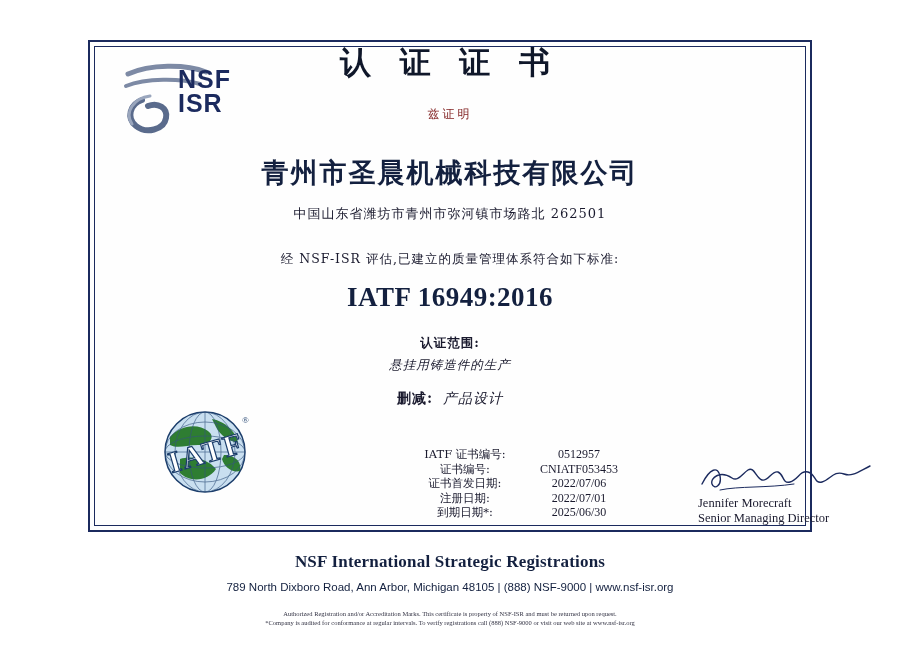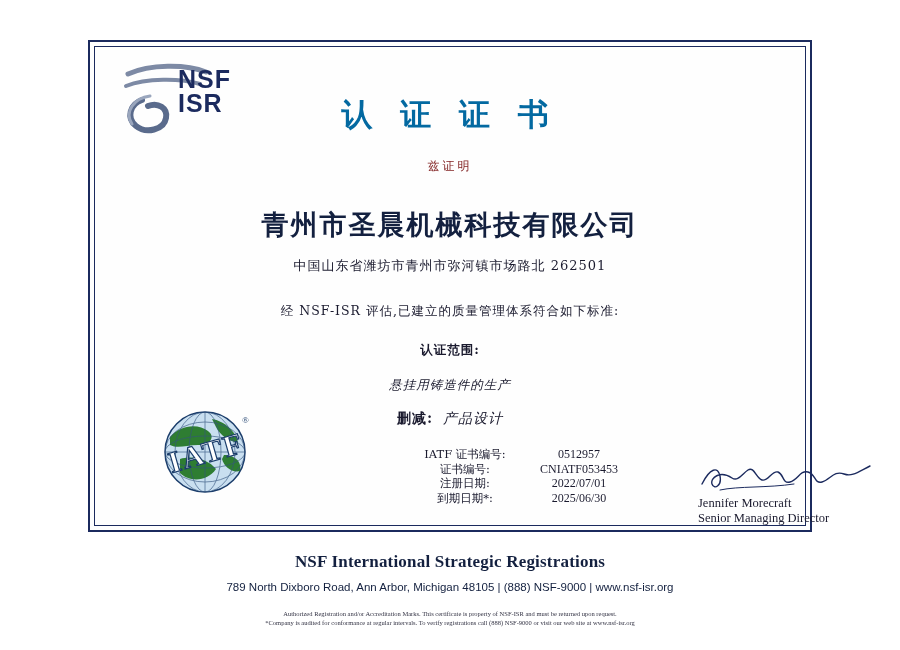--- a/index.html
+++ b/index.html
@@ -63,26 +63,25 @@
   
   .content {
     position: absolute;
     left: 0;
     top: 0;
     width: 100%;
     text-align: center;
   }
 
   .title-cn {
-    margin-top: 52px;
     font-size: 31px;
     letter-spacing: 10px;
     font-weight: 700;
-    color: #0369a1;
-    font-family: Liberation Serif, serif;
+    color: #0f172a;
+    font-family: Liberation Sans, sans-serif;
   }
   .subtitle-cn {
     margin-top: 22px;
     font-size: 12px;
     letter-spacing: 3px;
     color: #7f1d1d;
     font-family: "DejaVu Serif", "Liberation Serif", serif;
   }
   .company-cn {
     margin-top: 32px;
@@ -115,21 +114,21 @@
     font-family: "Liberation Serif", serif;
   }
   .scope-label {
     margin-top: 22px;
     font-size: 12.5px;
     font-weight: 700;
     letter-spacing: 1px;
     font-family: "DejaVu Serif", "Liberation Serif", serif;
   }
   .scope-value {
-    margin-top: 18px;
+    margin-top: 5px;
     font-size: 12.5px;
     font-style: italic;
     letter-spacing: 1px;
     font-family: "DejaVu Serif", "Liberation Serif", serif;
   }
   .exclusion-line {
     margin-top: 16px;
     font-size: 14px;
     letter-spacing: 1px;
     font-family: "DejaVu Serif", "Liberation Serif", serif;
@@ -257,37 +256,42 @@
         </svg>
 
     </div>
 
     <div class="content">
       <div class="title-cn">认 证 证 书</div>
       <div class="subtitle-cn">兹证明</div>
       <div class="company-cn">青州市圣晨机械科技有限公司</div>
       <div class="address-cn">中国山东省潍坊市青州市弥河镇市场路北 262501</div>
       <div class="assessment-cn">经 NSF-ISR 评估,已建立的质量管理体系符合如下标准:</div>
+      <div class="standard">IATF 16949:2016</div>
       <div class="scope-label">认证范围:</div>
       <div class="scope-value">悬挂用铸造件的生产</div>
       <div class="exclusion-line">
         <span class="ex-label">删减:</span><span class="ex-value">产品设计</span>
       </div>
     </div>
 
     <div class="details">
       <table>
         <tbody>
           <tr>
             <td class="lbl">IATF 证书编号:</td>
             <td class="val">0512957</td>
           </tr>
           <tr>
             <td class="lbl">证书编号:</td>
             <td class="val">CNIATF053453</td>
+          </tr>
+          <tr>
+            <td class="lbl">证书首发日期:</td>
+            <td class="val">2022/07/06</td>
           </tr>
           <tr>
             <td class="lbl">注册日期:</td>
             <td class="val">2022/07/01</td>
           </tr>
           <tr>
             <td class="lbl">到期日期*:</td>
             <td class="val">2025/06/30</td>
           </tr>
         </tbody>

